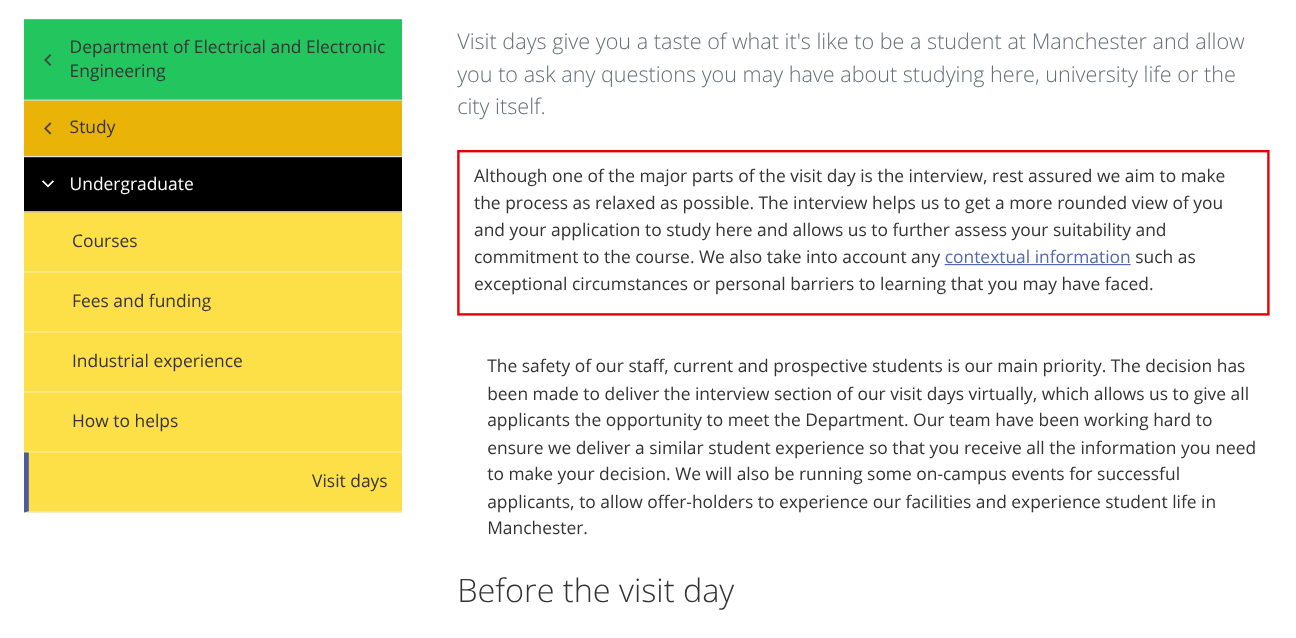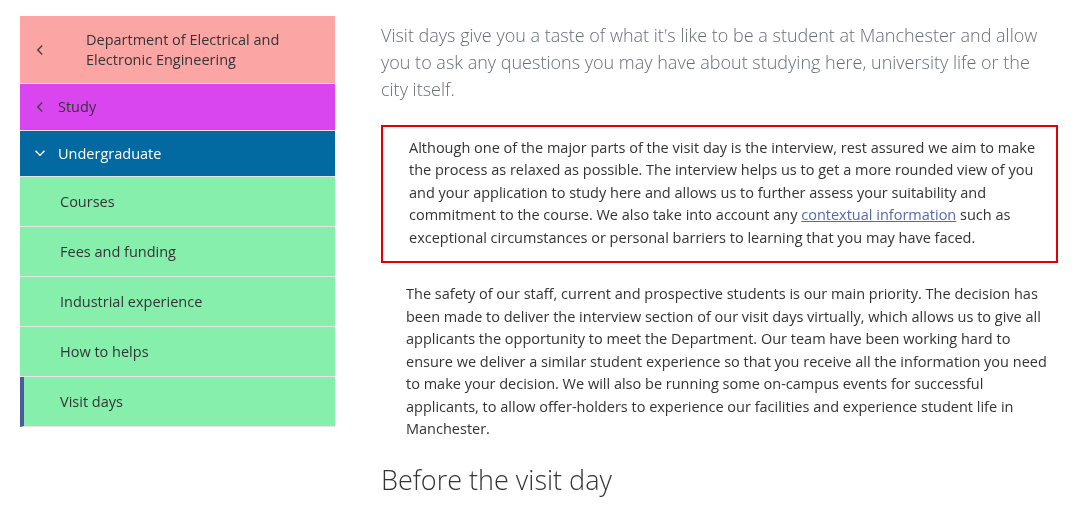--- a/index.html
+++ b/index.html
@@ -28,30 +28,29 @@
     .side-item {
       display: flex;
       align-items: center;
       padding: 13px 12px 13px 14px;
       border-bottom: 1px solid #e5e5e5;
       cursor: pointer;
       line-height: 1.35;
       color: #343536;
     }
     .side-item.parent {
-      background: #fca5a5;
+      background: #22c55e;
       padding-top: 14px;
       padding-bottom: 14px;
-      gap: 28px;
     }
     .side-item.level2 {
-      background: #d946ef;
+      background: #eab308;
     }
     .side-item.active-branch {
-      background: #0369a1;
+      background: #000000;
       color: #fff;
       align-items: center;
     }
     .side-item .arrow {
       width: 18px;
       flex-shrink: 0;
       display: flex;
       align-items: center;
       justify-content: flex-start;
       color: #444;
@@ -61,25 +60,26 @@
     }
     .side-item .label {
       flex: 1;
       padding-left: 6px;
     }
     .side-sub {
       padding: 15px 12px 15px 40px;
       border-bottom: 1px solid #e5e5e5;
       cursor: pointer;
       color: #343536;
-      background: #86efac;
+      background: #fde047;
     }
     .side-sub.current {
       border-left: 4px solid #4a5a9b;
       padding-left: 36px;
+      text-align: right;
     }
     svg.chev {
       width: 12px;
       height: 12px;
       display: block;
     }
     
     .main {
       flex: 1;
       padding-left: 46px;
@@ -93,24 +93,24 @@
     }
     .intro {
       font-size: 18px;
       font-weight: 300;
       color: #666f76;
       line-height: 1.5;
       margin-bottom: 22px;
     }
     .highlight-box {
       border: 2px solid #e40000;
-      padding: 10px 12px 12px 26px;
+      padding: 10px 12px 12px 12px;
       font-size: 14.5px;
       line-height: 1.55;
-      margin-bottom: 20px;
+      margin-bottom: 32px;
       color: #333;
     }
     .highlight-box a {
       color: #5369b0;
       text-decoration: underline;
     }
     .body-para {
       font-size: 14.5px;
       line-height: 1.55;
       margin-bottom: 20px;

